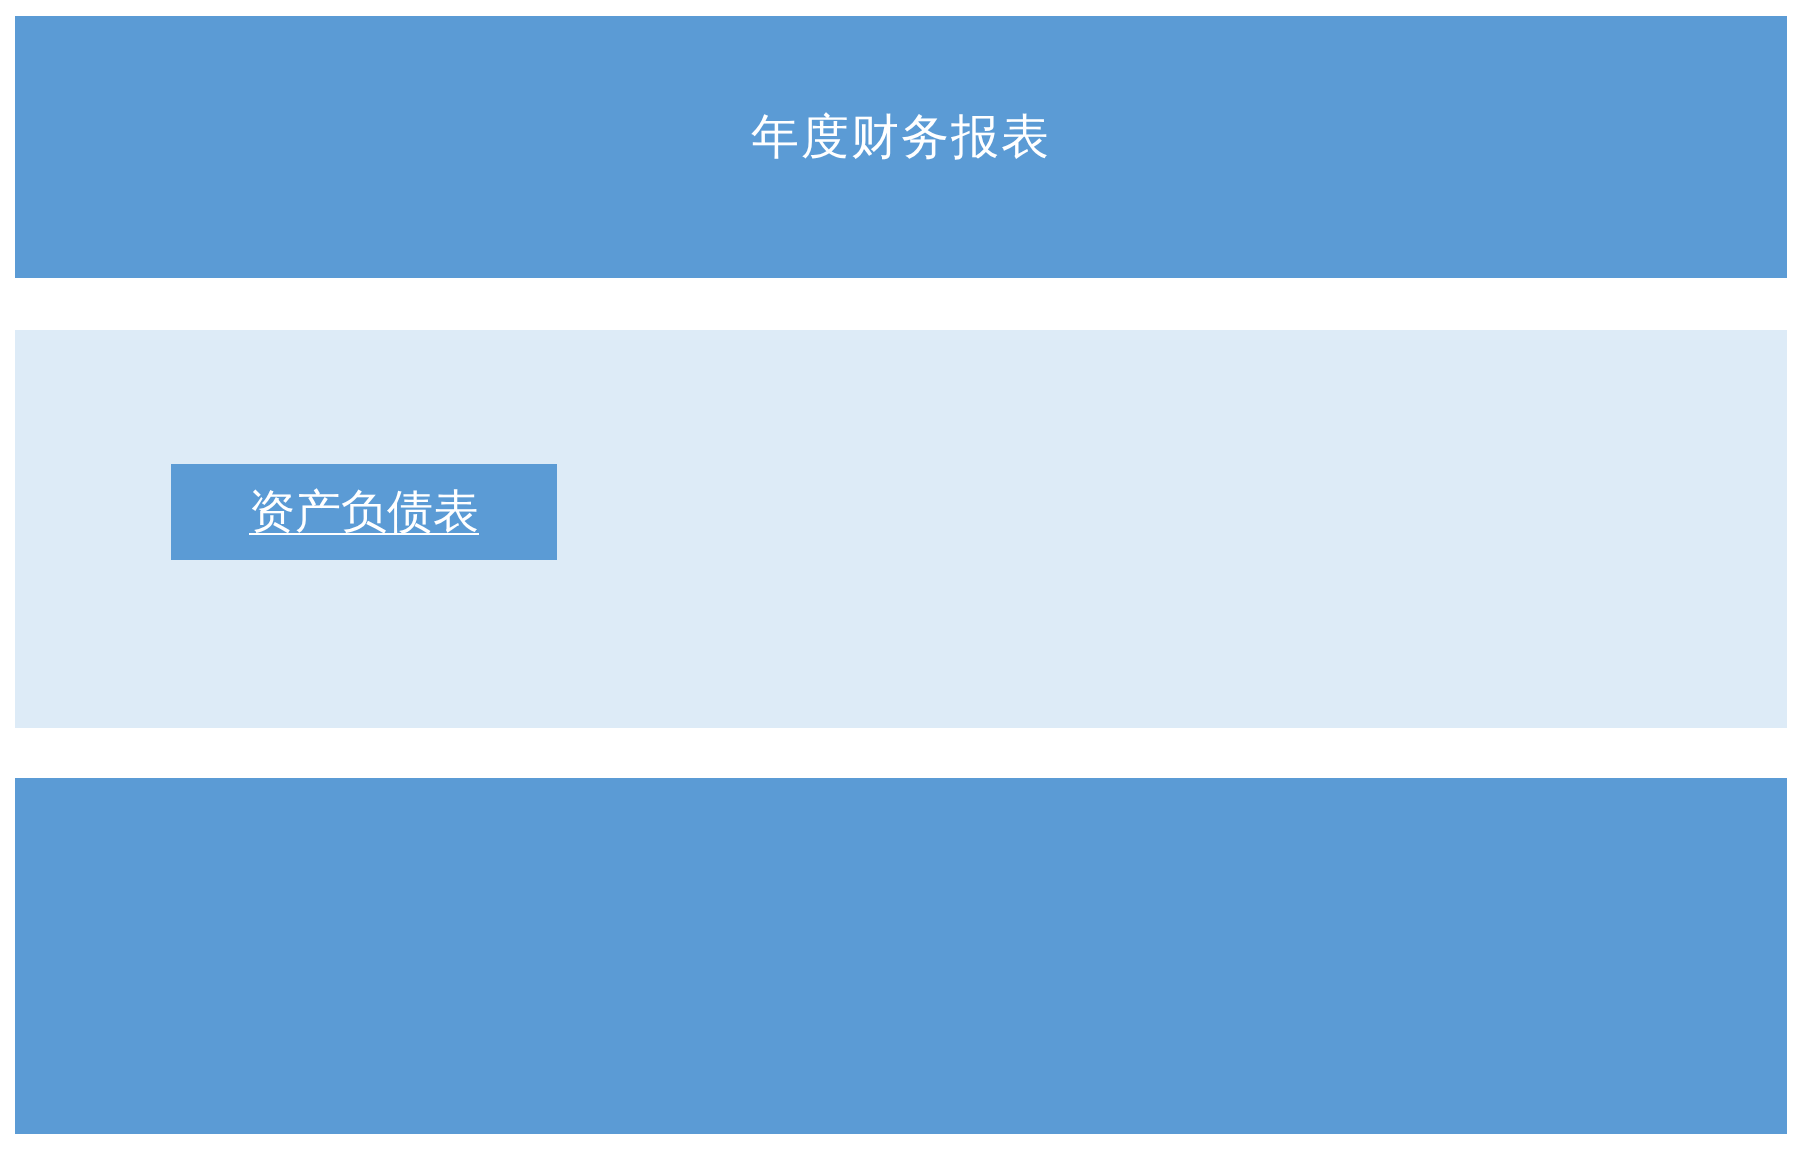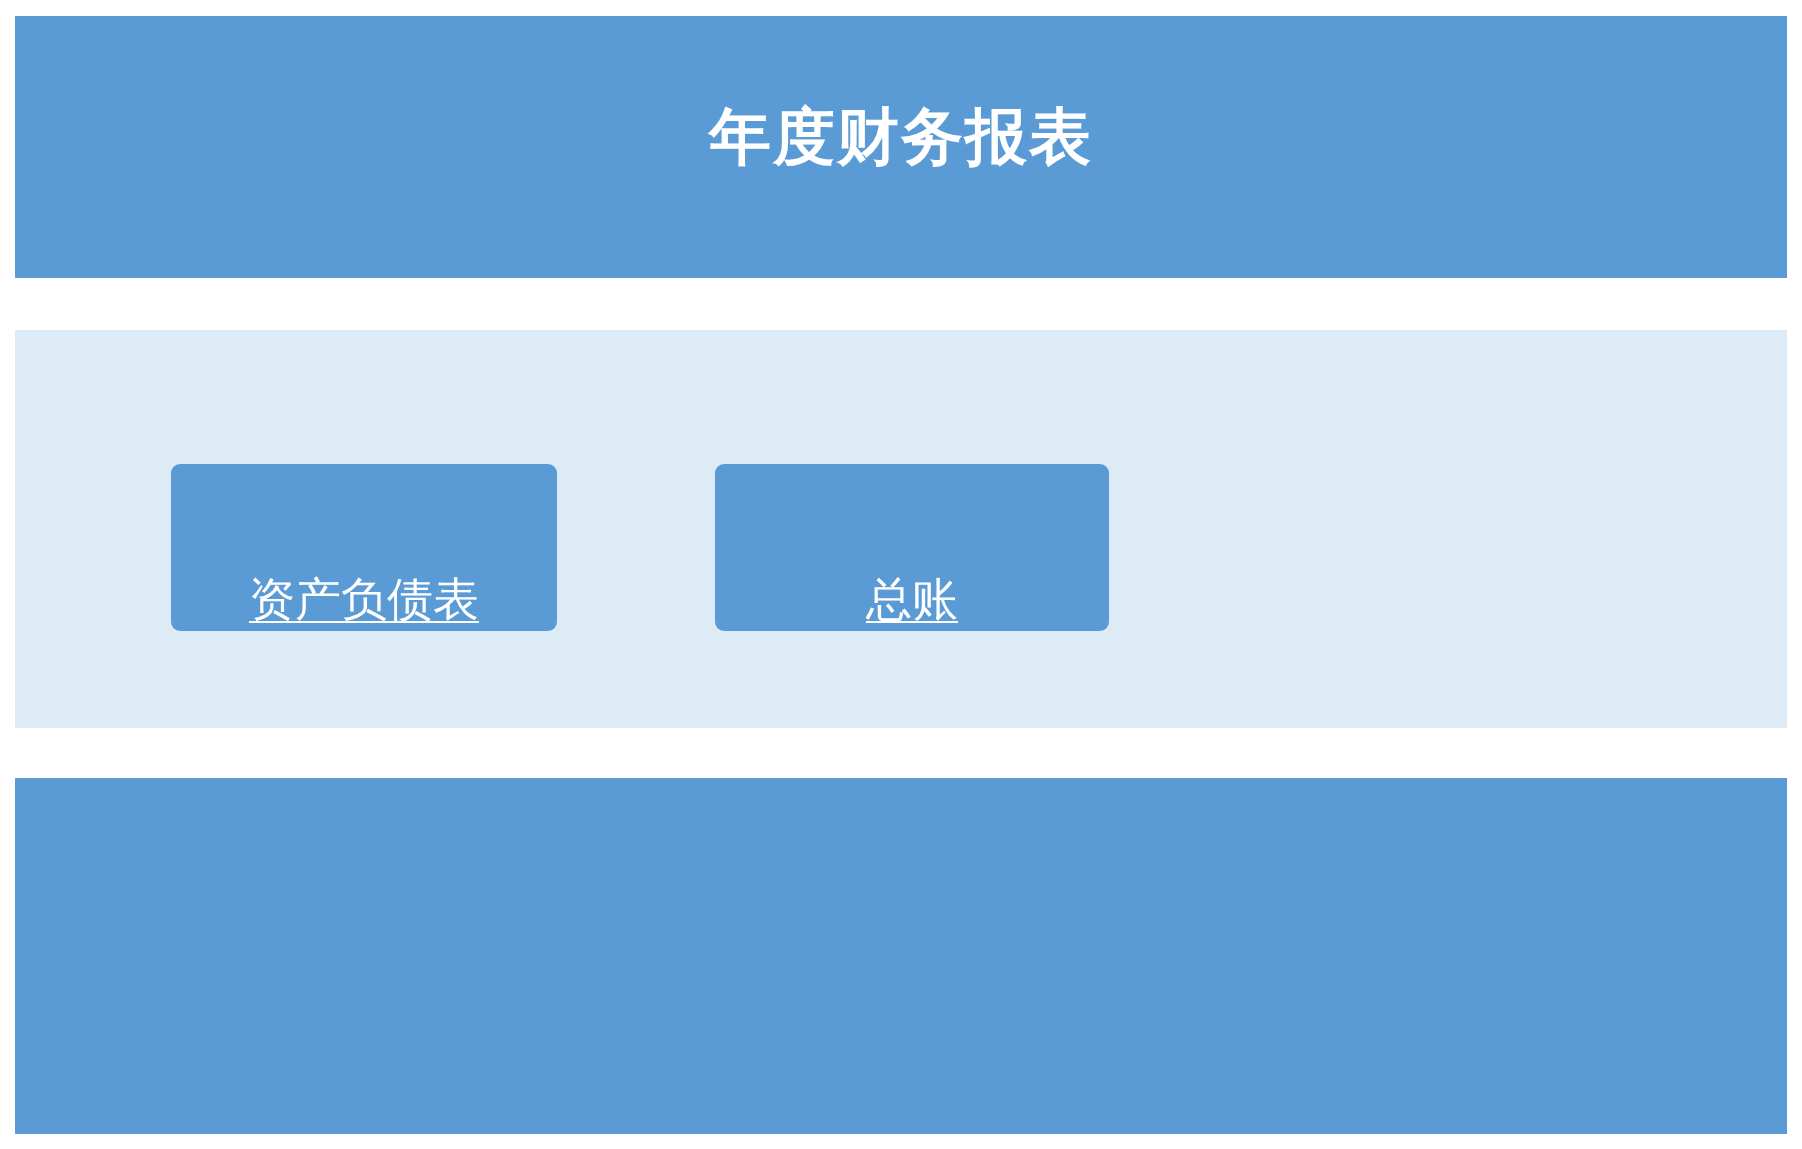--- a/index.html
+++ b/index.html
@@ -20,44 +20,43 @@
       top: 16px;
       width: 1772px;
       height: 262px;
       background: #5B9BD5;
       display: flex;
       align-items: center;
       justify-content: center;
     }
     .header-title {
       color: #ffffff;
-      font-size: 62px;
-      font-weight: bold;
+      font-size: 48px;
+      font-weight: normal;
       letter-spacing: 2px;
       margin-top: -20px;
     }
     .panel {
       position: absolute;
       left: 15px;
       top: 330px;
       width: 1772px;
       height: 398px;
       background: #DDEBF7;
     }
     .nav-btn {
       position: absolute;
       top: 134px;
-      height: 167px;
+      height: 96px;
       background: #5B9BD5;
       display: flex;
-      align-items: flex-end;
+      align-items: center;
       justify-content: center;
       cursor: pointer;
       text-decoration: none;
-      border-radius: 9px;
     }
     .nav-btn span {
       color: #ffffff;
       font-size: 46px;
       text-decoration: underline;
       text-underline-offset: 6px;
       text-decoration-thickness: 2px;
     }
     .btn-1 { left: 156px; width: 386px; }
     .btn-2 { left: 700px; width: 394px; }
@@ -75,18 +74,15 @@
 <body>
 
 <div class="header">
   <div class="header-title">年度财务报表</div>
 </div>
 
 <div class="panel">
   <a class="nav-btn btn-1">
     <span>资产负债表</span>
   </a>
-  <a class="nav-btn btn-2">
-    <span>总账</span>
-  </a>
 </div>
 
 <div class="footer"></div>
 
 </body></html>

